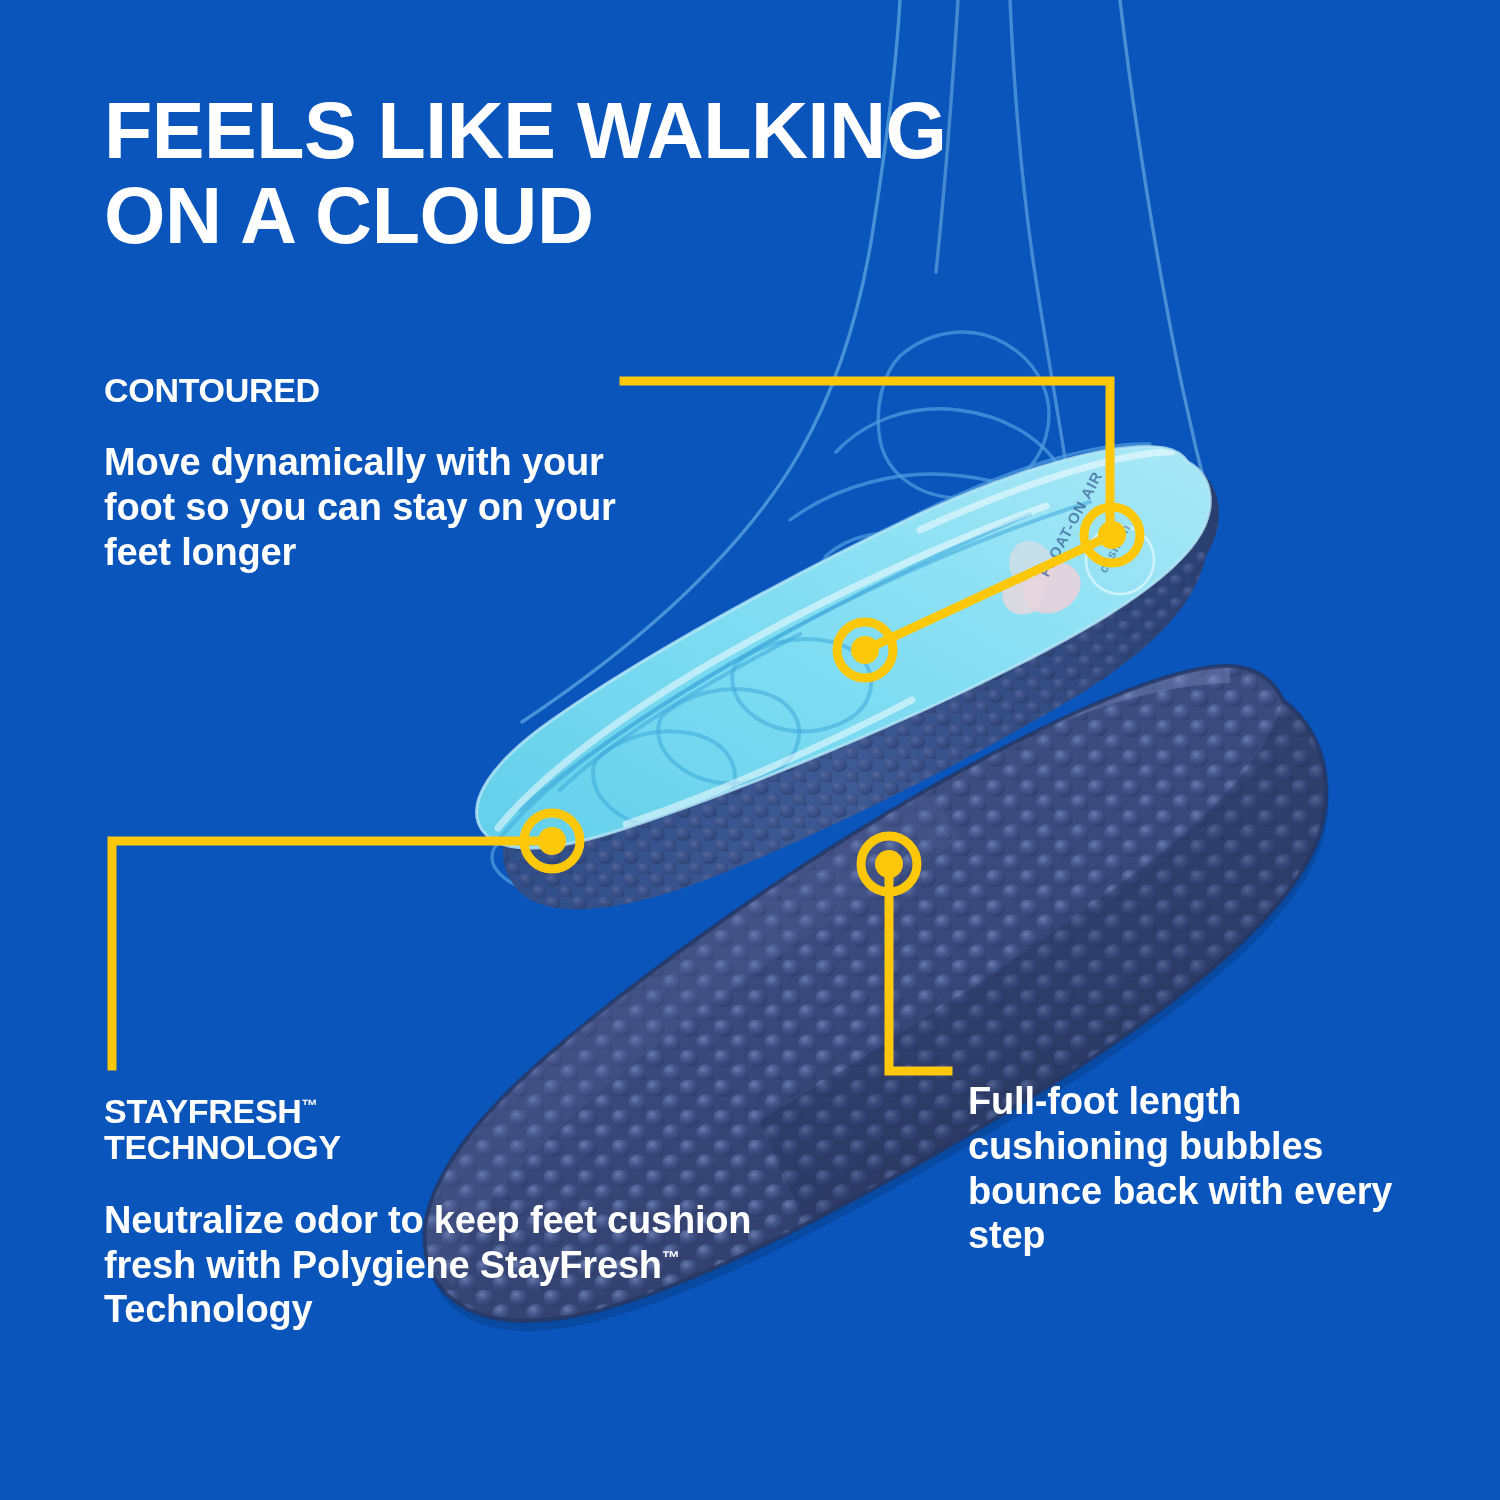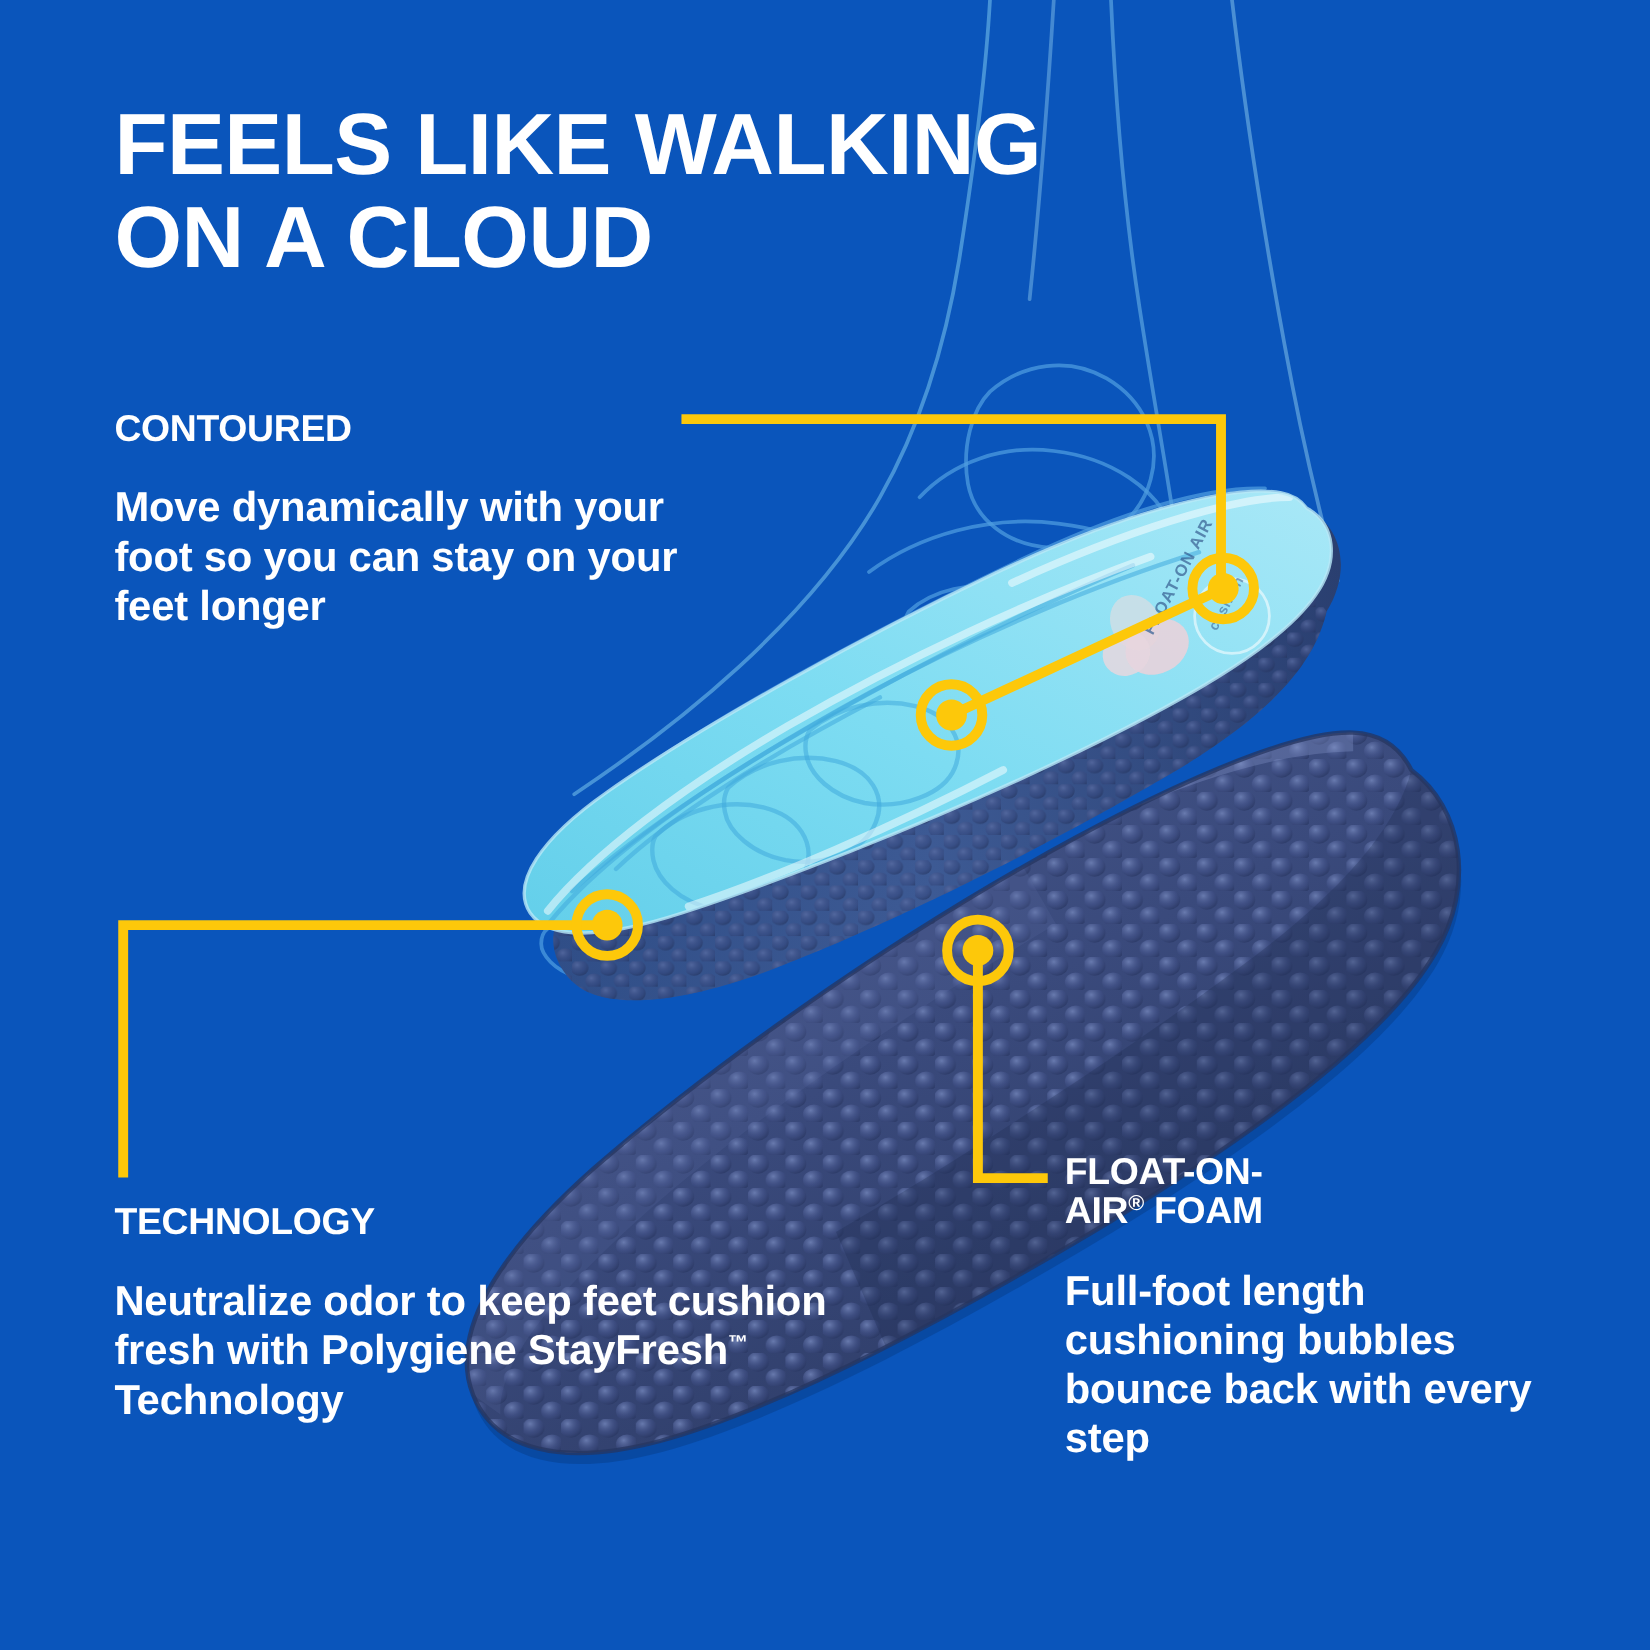--- a/index.html
+++ b/index.html
@@ -320,26 +320,23 @@
 
   <div class="txt" id="feat-contoured">
     <div class="feature-head">
       <div>CONTOURED</div>
     </div>
     <div class="feature-body">Move dynamically with your foot so you can stay on your feet longer</div>
   </div>
 
   <div class="txt" id="feat-stayfresh">
     <div class="feature-head">
+      <div><span>STAYFRESH</span><sup class="tm">™</sup></div>
       <div>TECHNOLOGY</div>
     </div>
     <div class="feature-body"><span>Neutralize odor to keep feet cushion fresh with Polygiene StayFresh</span><sup class="tm">™</sup><span> Technology</span></div>
   </div>
 
   <div class="txt" id="feat-floatair">
-    <div class="feature-head">
-      <div>FLOAT-ON-</div>
-      <div><span>AIR</span><sup class="reg">®</sup><span> FOAM</span></div>
-    </div>
     <div class="feature-body">Full-foot length cushioning bubbles bounce back with every step</div>
   </div>
 
 </div>
 
 </body></html>

